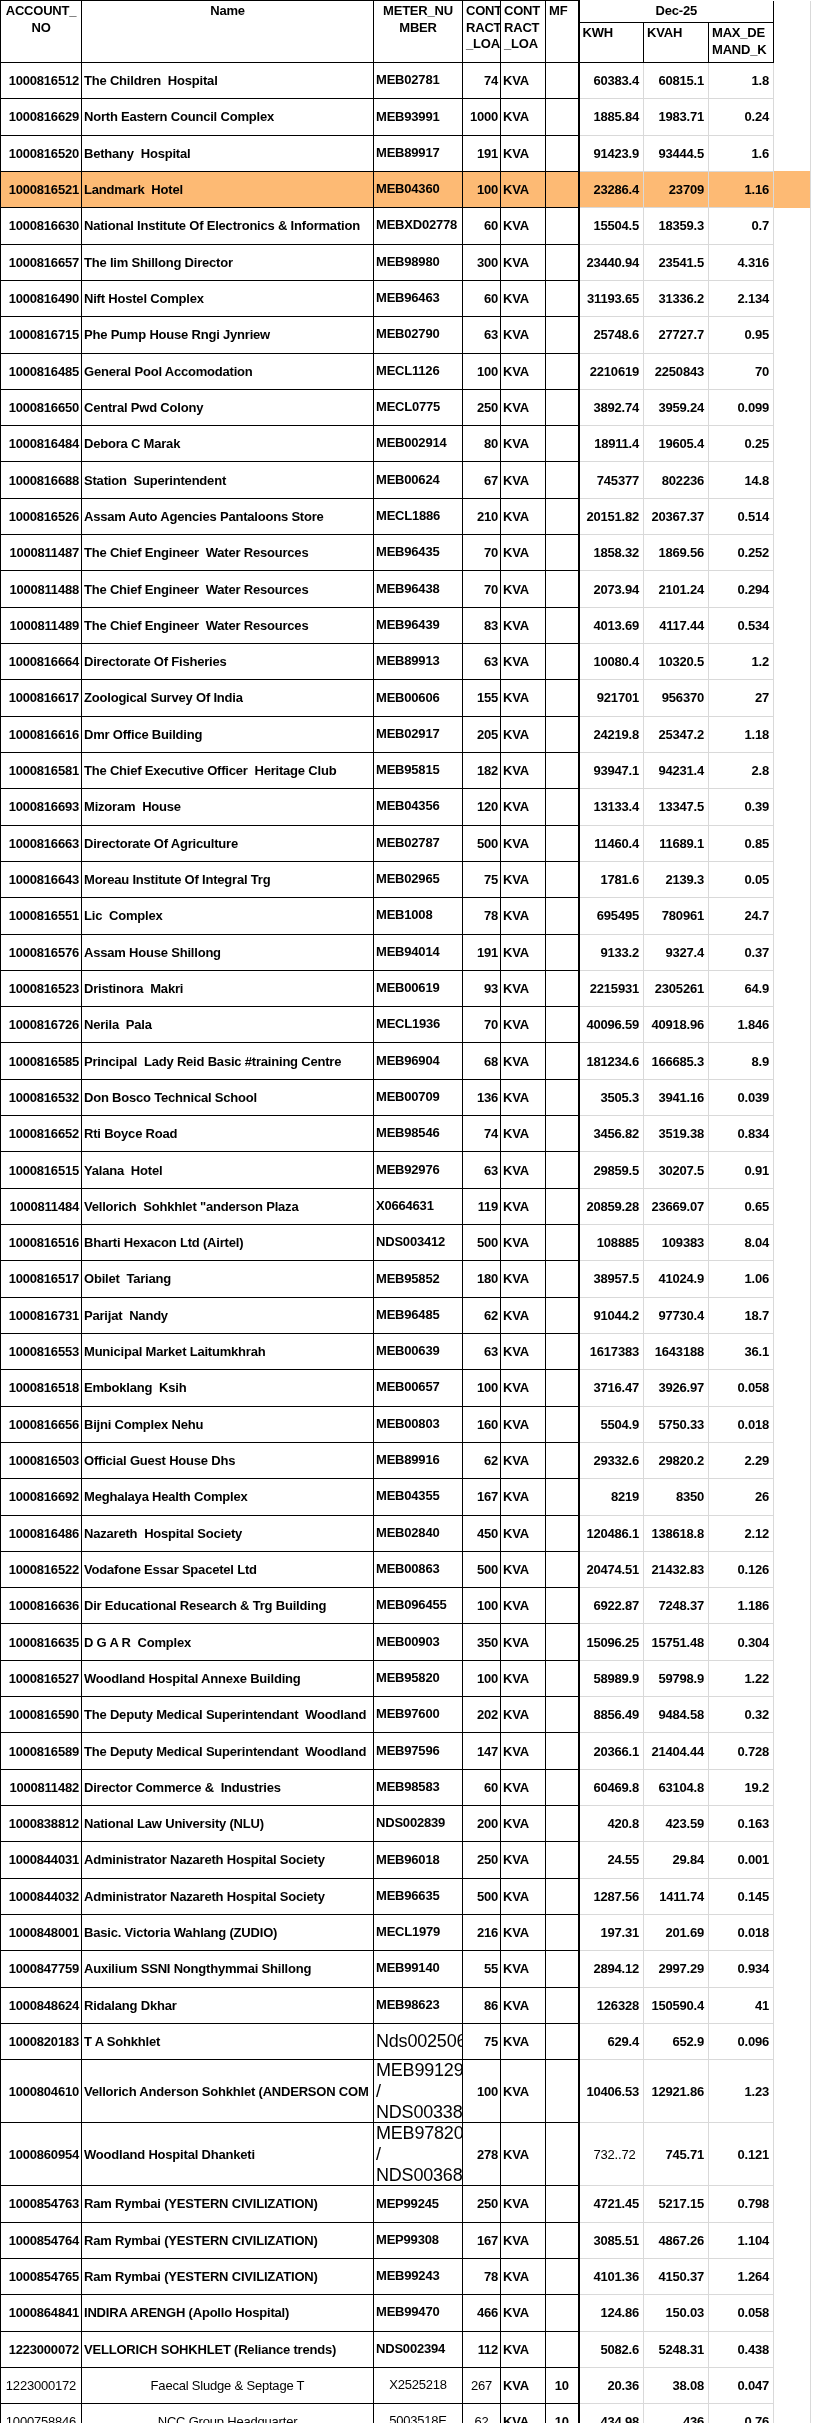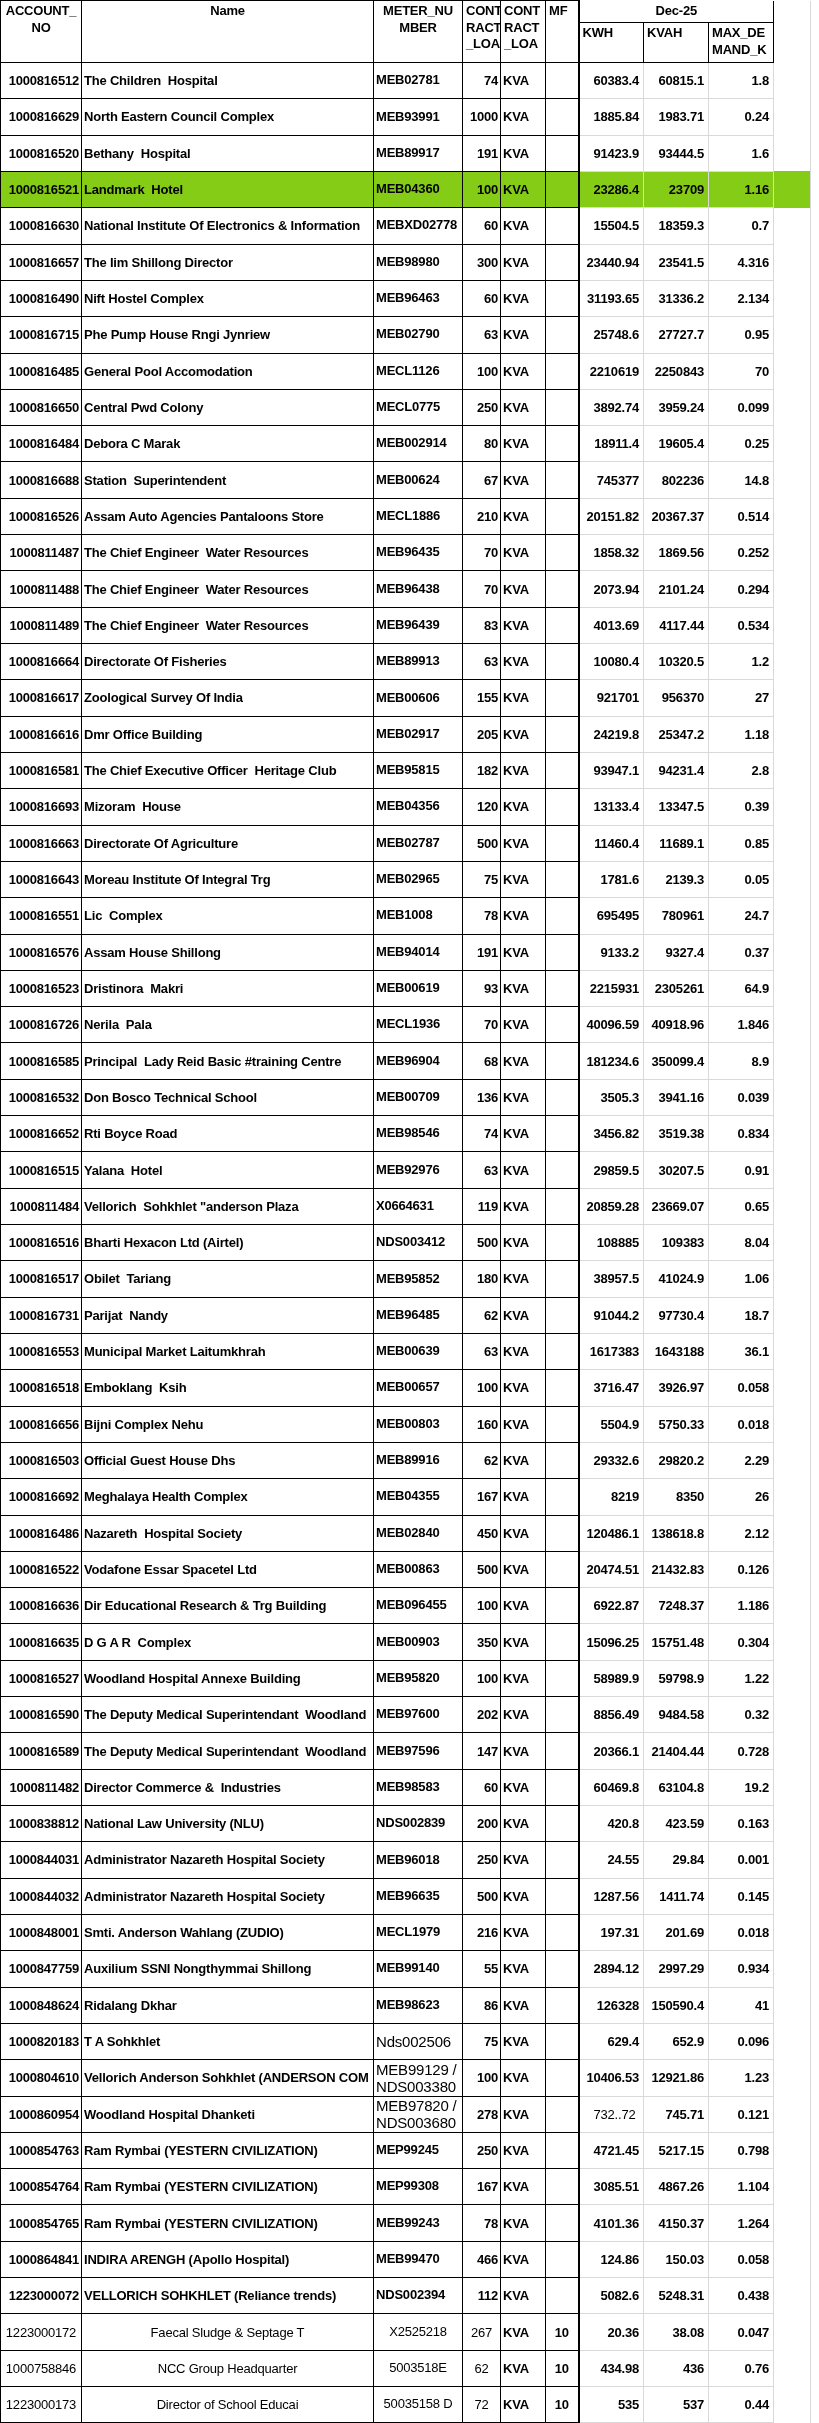--- a/index.html
+++ b/index.html
@@ -25,22 +25,22 @@
   tbody td{vertical-align:middle;font-weight:bold;}
   td.num{border:1px solid #000;text-align:right;padding-right:2px;}
   td.name{border:1px solid #000;text-align:left;white-space:pre;padding-left:2px;}
   td.meter{border:1px solid #000;text-align:left;white-space:pre-line;line-height:1.15;padding-left:2px;}
   td.unit{border:1px solid #000;text-align:left;padding-left:2px;}
   td.mf{border:1px solid #000;text-align:center;}
   td.val{border:1px solid #d9d9d9;text-align:right;padding-right:4px;}
   td.kwh{border-left:2px solid #000;}
   td.gutter{border:none;border-left:1px solid #d9d9d9;border-right:1px solid #d9d9d9;}
   
-  tr.hl td{background:#84cc16;}
-  td.reg{font-weight:normal;font-size:15px;}
+  tr.hl td{background:#fdba74;}
+  td.reg{font-weight:normal;font-size:18px;}
   td.txt{font-weight:normal;text-align:left;padding-left:14px;}
   tr.ctr td.num, tr.ctr td.name, tr.ctr td.meter{text-align:center;font-weight:normal;padding-left:0;padding-right:0;}
 </style>
 </head>
 <body>
 
 <div class="sheet">
   <table>
     <colgroup>
       <col style="width:81px">
@@ -404,21 +404,21 @@
           <td class="gutter"></td>
         </tr>
         <tr>
           <td class="num">1000816585</td>
           <td class="name">Principal  Lady Reid Basic #training Centre</td>
           <td class="meter">MEB96904</td>
           <td class="num">68</td>
           <td class="unit">KVA</td>
           <td class="mf"></td>
           <td class="val kwh">181234.6</td>
-          <td class="val">350099.4</td>
+          <td class="val">166685.3</td>
           <td class="val">8.9</td>
           <td class="gutter"></td>
         </tr>
         <tr>
           <td class="num">1000816532</td>
           <td class="name">Don Bosco Technical School</td>
           <td class="meter">MEB00709</td>
           <td class="num">136</td>
           <td class="unit">KVA</td>
           <td class="mf"></td>
@@ -686,21 +686,21 @@
           <td class="num">500</td>
           <td class="unit">KVA</td>
           <td class="mf"></td>
           <td class="val kwh">1287.56</td>
           <td class="val">1411.74</td>
           <td class="val">0.145</td>
           <td class="gutter"></td>
         </tr>
         <tr>
           <td class="num">1000848001</td>
-          <td class="name">Smti. Anderson Wahlang (ZUDIO)</td>
+          <td class="name">Basic. Victoria Wahlang (ZUDIO)</td>
           <td class="meter">MECL1979</td>
           <td class="num">216</td>
           <td class="unit">KVA</td>
           <td class="mf"></td>
           <td class="val kwh">197.31</td>
           <td class="val">201.69</td>
           <td class="val">0.018</td>
           <td class="gutter"></td>
         </tr>
         <tr>

